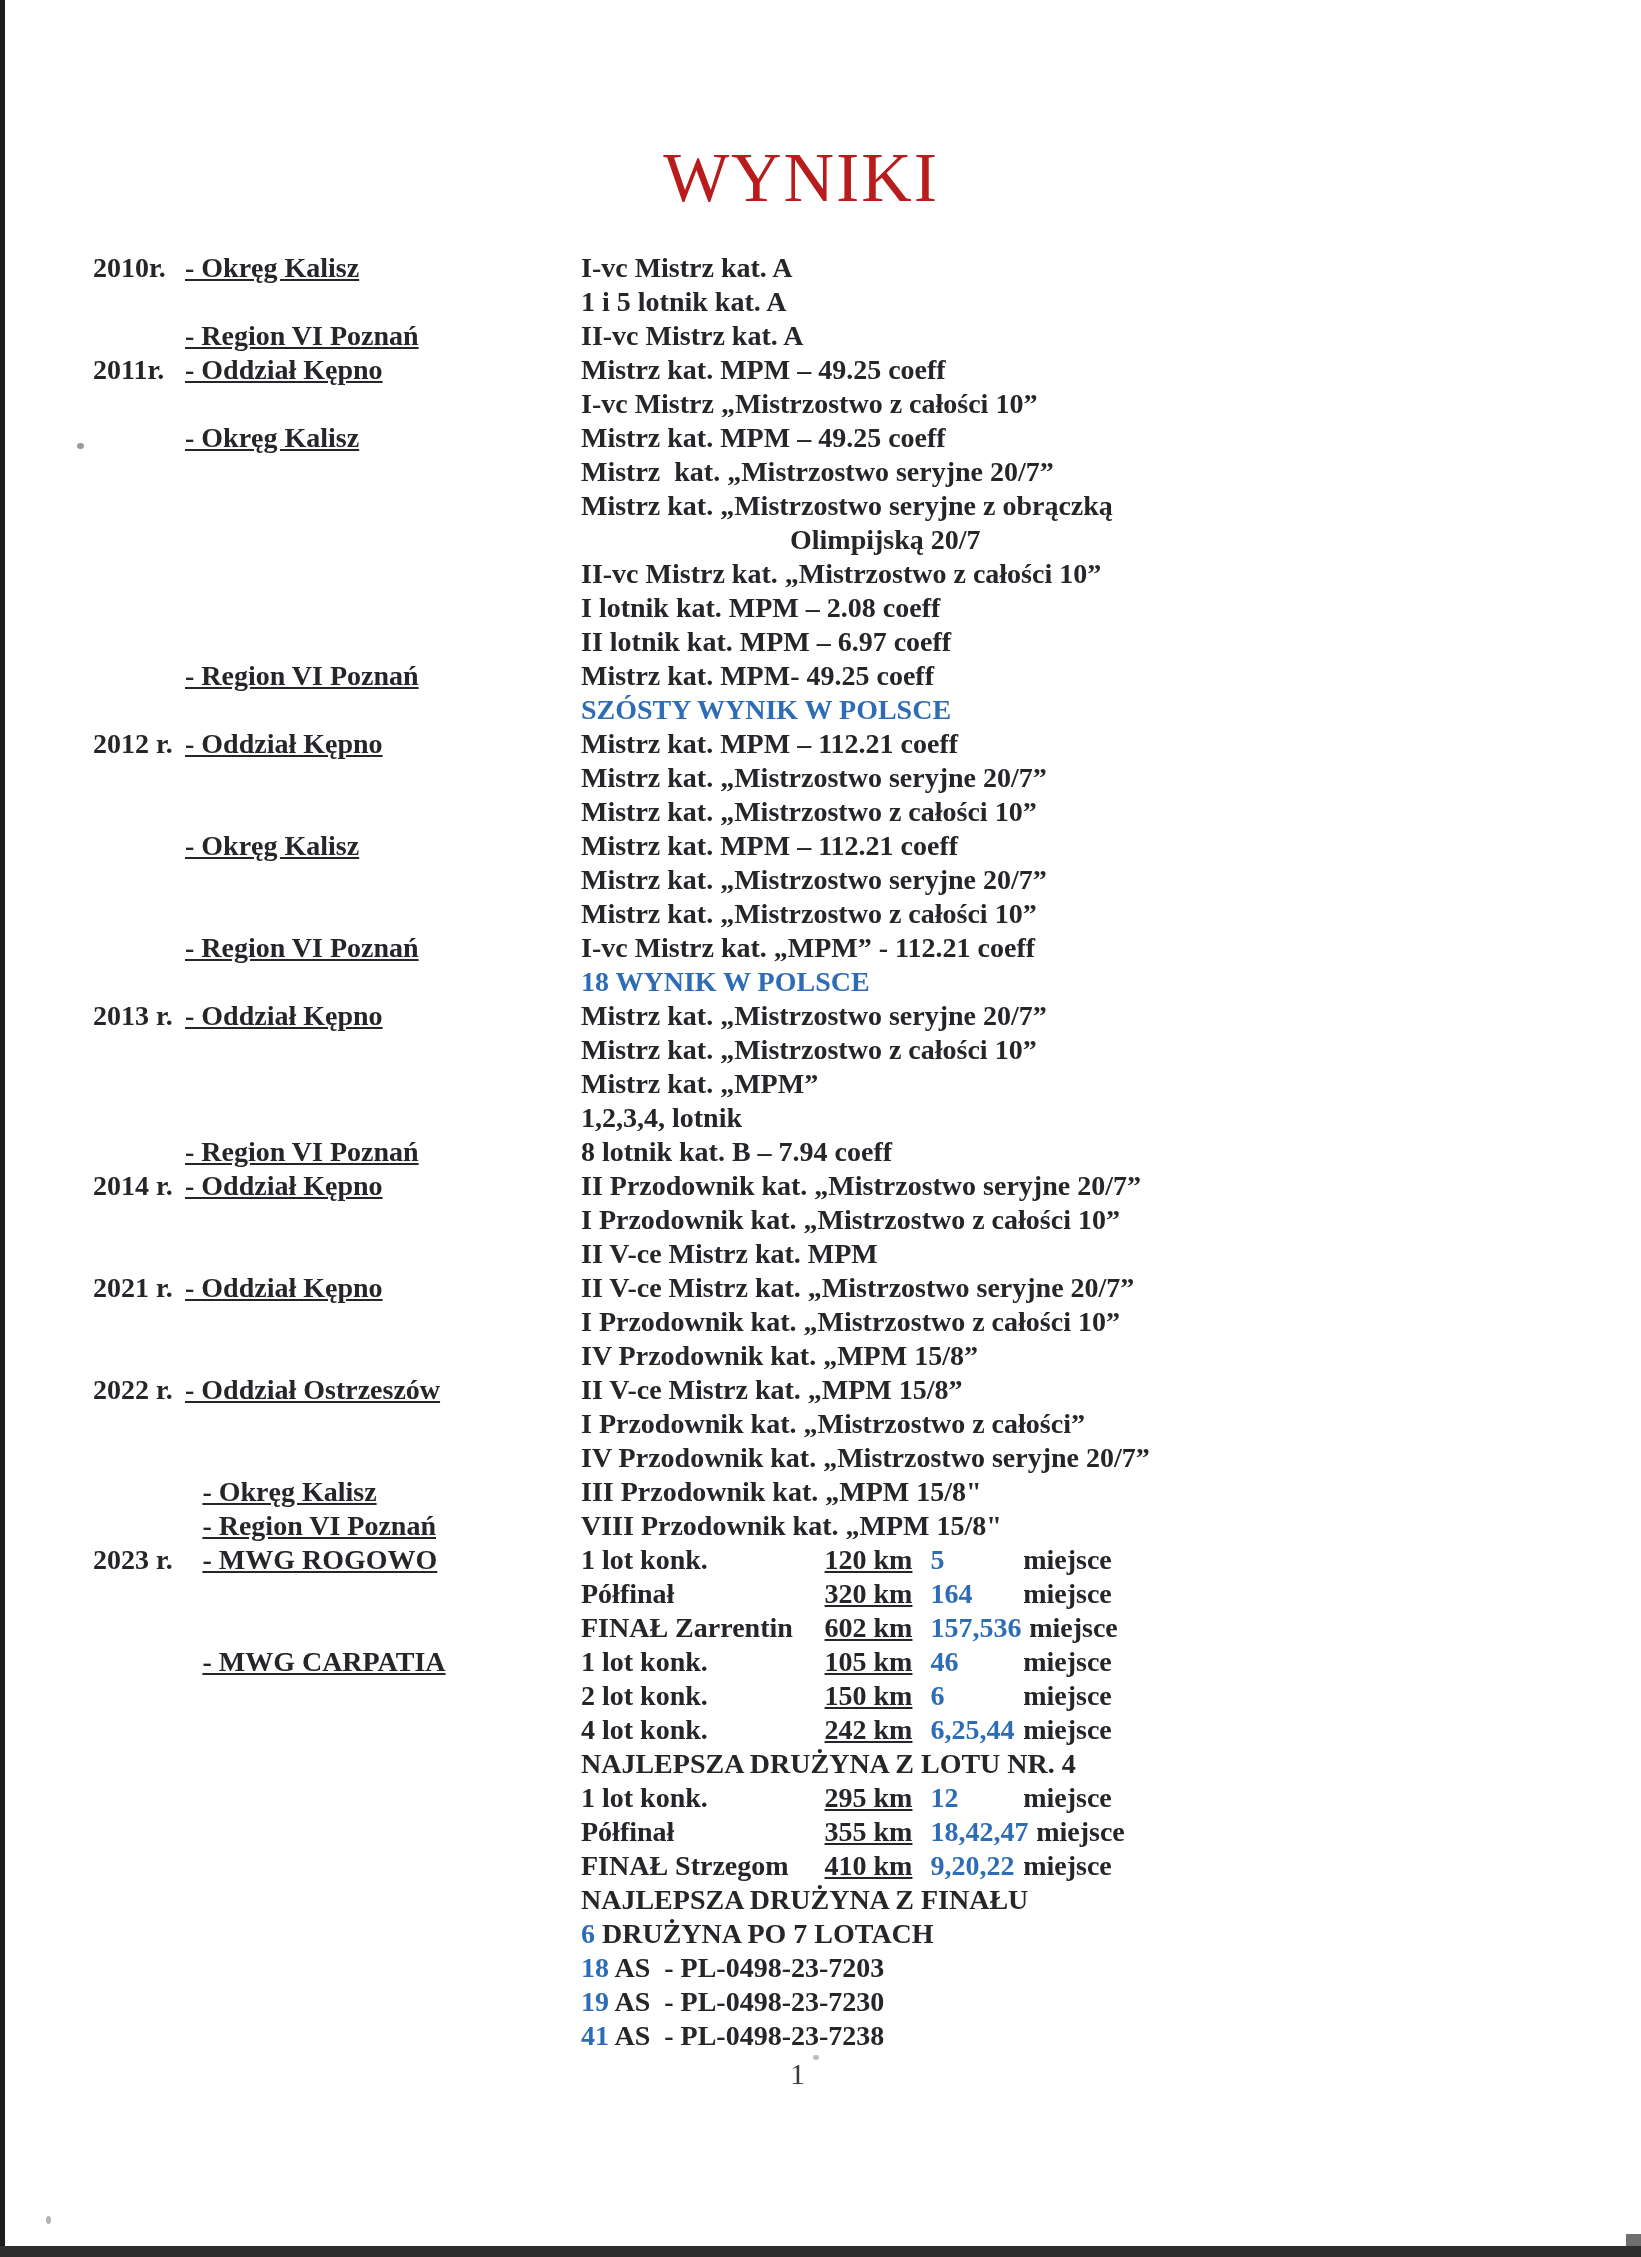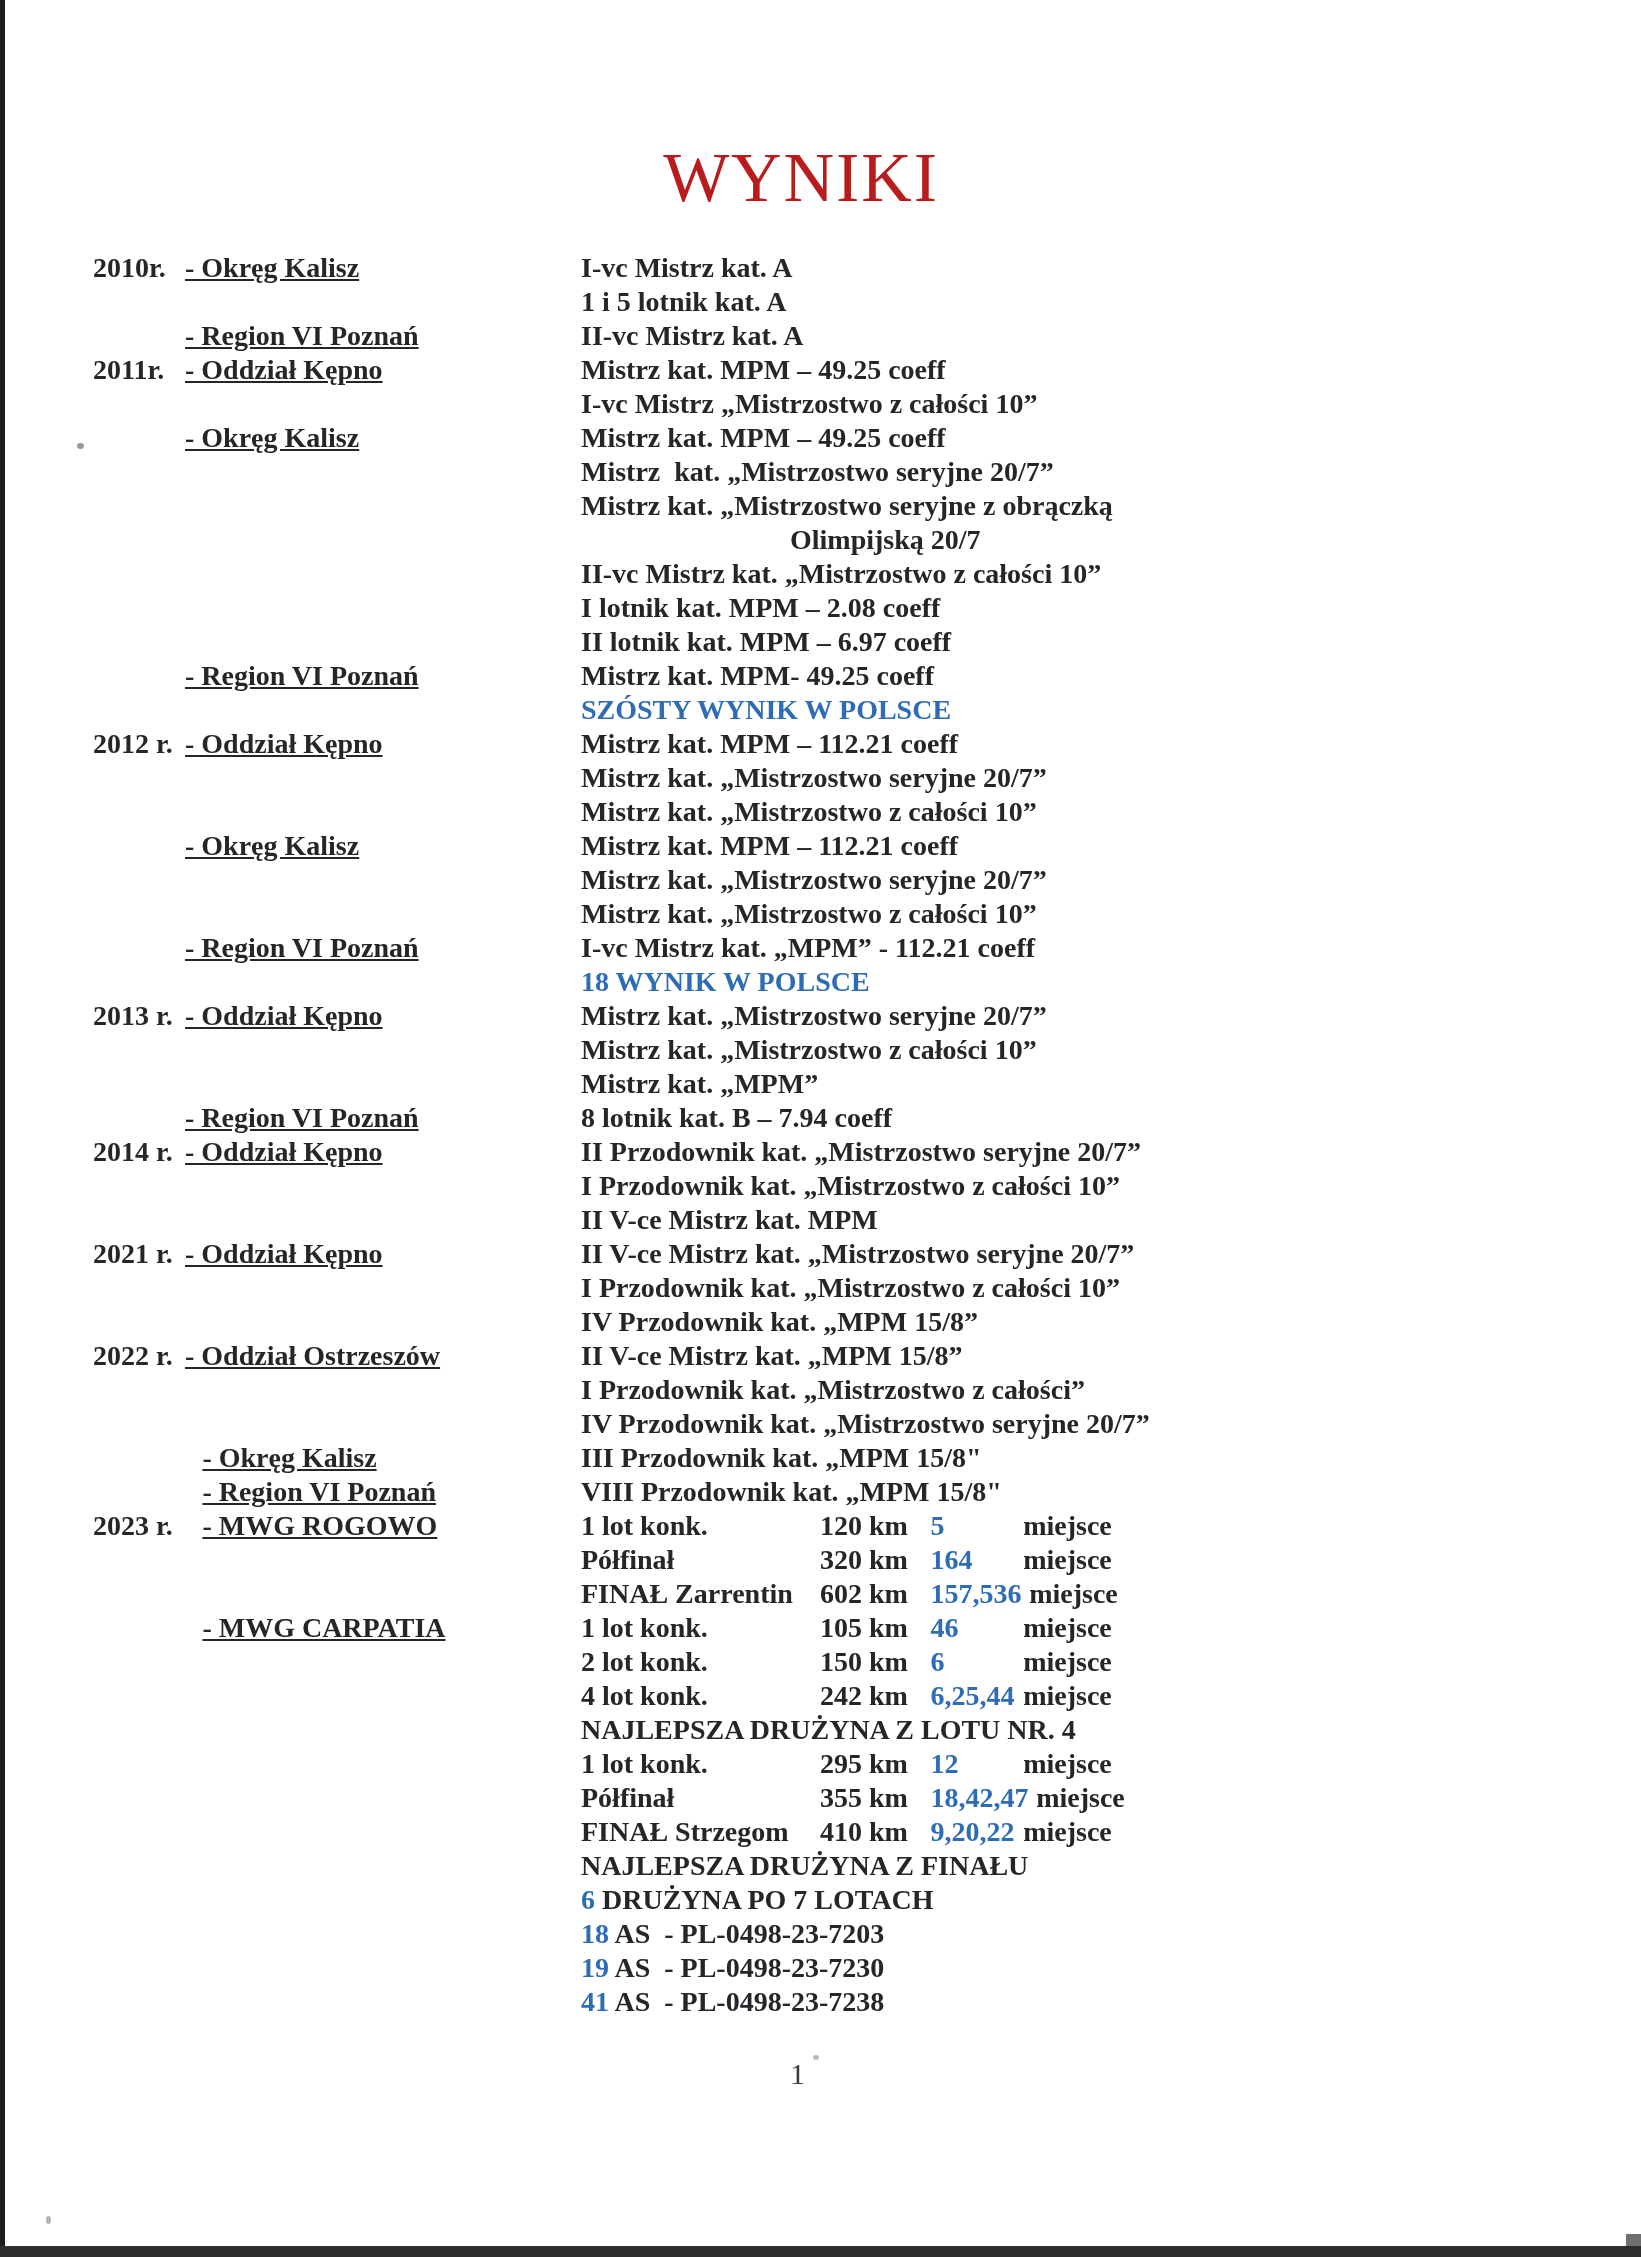--- a/index.html
+++ b/index.html
@@ -24,21 +24,21 @@
     display:flex;align-items:baseline;height:34px;
     font-size:28px;font-weight:700;white-space:pre;line-height:34px;margin-left:16px;
   }
   .cell-year{flex:0 0 92px;}
   .cell-org{flex:0 0 396px;box-sizing:border-box;text-decoration:underline;}
   .cell-org.ind{padding-left:17.4px;}
   .cell-res{flex:1 1 auto;}
   .cell-res.indent{padding-left:209px;}
   .blue{color:var(--blue);}
   .fl-label{display:inline-block;width:239px;}
-  .fl-dist{display:inline-block;width:97px;text-align:left;}
+  .fl-dist{display:inline-block;width:97px;text-align:center;text-decoration:underline;}
   .fl-place{display:inline-block;min-width:85px;padding-left:13.5px;box-sizing:content-box;}
   .fl-suffix{display:inline-block;padding-left:7.7px;}
   .page-number{
     position:absolute;top:2057px;left:790px;font-size:30px;font-weight:400;
     color:#3a3a3e;letter-spacing:0;
   }
   .edge-left{position:absolute;left:0;top:0;width:4.8px;height:2257px;background:var(--edge);}
   .edge-bottom{position:absolute;left:0;top:2246px;width:1641px;height:11.6px;background:#2e2e2e;}
   .edge-corner{position:absolute;right:0;top:2234px;width:15.4px;height:23px;background:#6f6f6f;}
   .speck{position:absolute;background:#9a9a9a;border-radius:50%;}
@@ -71,20 +71,21 @@
       <div class="row"><span class="cell-year"></span><span class="cell-org"></span><span class="cell-res">Mistrz kat. „Mistrzostwo seryjne 20/7”</span></div>
       <div class="row"><span class="cell-year"></span><span class="cell-org"></span><span class="cell-res">Mistrz kat. „Mistrzostwo z całości 10”</span></div>
       <div class="row"><span class="cell-year"></span><span class="cell-org">- Okręg Kalisz</span><span class="cell-res">Mistrz kat. MPM – 112.21 coeff</span></div>
       <div class="row"><span class="cell-year"></span><span class="cell-org"></span><span class="cell-res">Mistrz kat. „Mistrzostwo seryjne 20/7”</span></div>
       <div class="row"><span class="cell-year"></span><span class="cell-org"></span><span class="cell-res">Mistrz kat. „Mistrzostwo z całości 10”</span></div>
       <div class="row"><span class="cell-year"></span><span class="cell-org">- Region VI Poznań</span><span class="cell-res">I-vc Mistrz kat. „MPM” - 112.21 coeff</span></div>
       <div class="row"><span class="cell-year"></span><span class="cell-org"></span><span class="cell-res blue">18 WYNIK W POLSCE</span></div>
       <div class="row"><span class="cell-year">2013 r.</span><span class="cell-org">- Oddział Kępno</span><span class="cell-res">Mistrz kat. „Mistrzostwo seryjne 20/7”</span></div>
       <div class="row"><span class="cell-year"></span><span class="cell-org"></span><span class="cell-res">Mistrz kat. „Mistrzostwo z całości 10”</span></div>
       <div class="row"><span class="cell-year"></span><span class="cell-org"></span><span class="cell-res">Mistrz kat. „MPM”</span></div>
+      <div class="row"><span class="cell-year"></span><span class="cell-org"></span><span class="cell-res">1,2,3,4, lotnik</span></div>
       <div class="row"><span class="cell-year"></span><span class="cell-org">- Region VI Poznań</span><span class="cell-res">8 lotnik kat. B – 7.94 coeff</span></div>
       <div class="row"><span class="cell-year">2014 r.</span><span class="cell-org">- Oddział Kępno</span><span class="cell-res">II Przodownik kat. „Mistrzostwo seryjne 20/7”</span></div>
       <div class="row"><span class="cell-year"></span><span class="cell-org"></span><span class="cell-res">I Przodownik kat. „Mistrzostwo z całości 10”</span></div>
       <div class="row"><span class="cell-year"></span><span class="cell-org"></span><span class="cell-res">II V-ce Mistrz kat. MPM</span></div>
       <div class="row"><span class="cell-year">2021 r.</span><span class="cell-org">- Oddział Kępno</span><span class="cell-res">II V-ce Mistrz kat. „Mistrzostwo seryjne 20/7”</span></div>
       <div class="row"><span class="cell-year"></span><span class="cell-org"></span><span class="cell-res">I Przodownik kat. „Mistrzostwo z całości 10”</span></div>
       <div class="row"><span class="cell-year"></span><span class="cell-org"></span><span class="cell-res">IV Przodownik kat. „MPM 15/8”</span></div>
       <div class="row"><span class="cell-year">2022 r.</span><span class="cell-org">- Oddział Ostrzeszów</span><span class="cell-res">II V-ce Mistrz kat. „MPM 15/8”</span></div>
       <div class="row"><span class="cell-year"></span><span class="cell-org"></span><span class="cell-res">I Przodownik kat. „Mistrzostwo z całości”</span></div>
       <div class="row"><span class="cell-year"></span><span class="cell-org"></span><span class="cell-res">IV Przodownik kat. „Mistrzostwo seryjne 20/7”</span></div>

